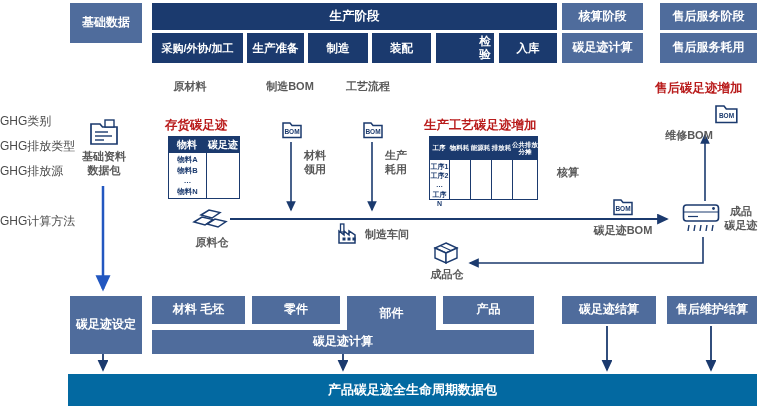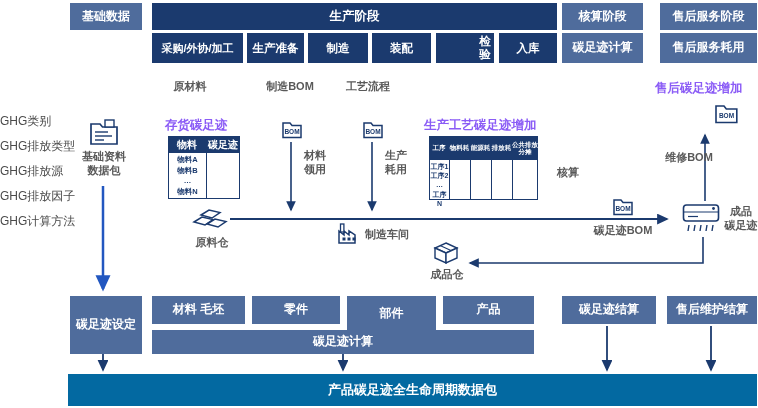--- a/index.html
+++ b/index.html
@@ -5,21 +5,21 @@
   html,body{margin:0;padding:0;background:#fff;}
   .canvas{position:relative;width:758px;height:408px;background:#ffffff;
           font-family:"Liberation Sans",sans-serif;overflow:hidden;}
   .abs{position:absolute;}
   .bx{display:flex;align-items:center;justify-content:center;color:#fff;
       font-weight:bold;text-align:center;box-sizing:border-box;line-height:1.1;}
   .dark{background:#1B3A6E;}
   .steel{background:#4F6C9C;}
   .bar-bottom{background:#0369a1;}
   .graylab{color:#595959;font-size:11px;font-weight:bold;text-align:center;line-height:1.25;}
-  .titletxt{color:#8b5cf6;font-weight:bold;font-size:12.5px;white-space:nowrap;}
+  .titletxt{color:#b91c1c;font-weight:bold;font-size:12.5px;white-space:nowrap;}
   .ghg{color:#4a4a4a;font-size:12px;font-weight:500;white-space:nowrap;}
   
   .inv-head{display:flex;background:#1B3A6E;color:#fff;height:17px;font-size:10px;
             font-weight:bold;align-items:center;}
   .inv-head span{display:block;text-align:center;}
   .inv-body{display:flex;height:46px;border:1px solid #1B3A6E;border-top:none;background:#fff;box-sizing:border-box;}
   .inv-c1{width:38px;border-right:1px solid #1B3A6E;box-sizing:border-box;padding-top:2px;}
   .inv-c2{flex:1;}
   .inv-c1 div{font-size:7.5px;font-weight:bold;color:#1B3A6E;text-align:center;line-height:10.5px;}
   
@@ -54,21 +54,21 @@
     <line x1="372" y1="142" x2="372" y2="210" stroke="#1B3A6E" stroke-width="1.6" marker-end="url(#an)"></line>
     <line x1="230" y1="219" x2="667" y2="219" stroke="#1B3A6E" stroke-width="1.8" marker-end="url(#an)"></line>
     <line x1="705" y1="201" x2="705" y2="135" stroke="#1B3A6E" stroke-width="1.6" marker-end="url(#an)"></line>
     <polyline points="703,237 703,263 470,263" fill="none" stroke="#1B3A6E" stroke-width="1.6" marker-end="url(#an)"></polyline>
     <line x1="103" y1="354" x2="103" y2="370" stroke="#1B3A6E" stroke-width="1.8" marker-end="url(#an)"></line>
     <line x1="343" y1="354" x2="343" y2="370" stroke="#1B3A6E" stroke-width="1.8" marker-end="url(#an)"></line>
     <line x1="607" y1="326" x2="607" y2="370" stroke="#1B3A6E" stroke-width="1.8" marker-end="url(#an)"></line>
     <line x1="711" y1="326" x2="711" y2="370" stroke="#1B3A6E" stroke-width="1.8" marker-end="url(#an)"></line>
   </svg>
 
-  <div class="abs bx steel" style="left:70px;top:3px;width:72px;height:27px;font-size:12px;">基础数据</div>
+  <div class="abs bx steel" style="left:70px;top:3px;width:72px;height:40px;font-size:12px;">基础数据</div>
   <div class="abs bx dark" style="left:152px;top:3px;width:405px;height:27px;font-size:12.5px;">生产阶段</div>
   <div class="abs bx steel" style="left:562px;top:3px;width:81px;height:27px;font-size:12px;">核算阶段</div>
   <div class="abs bx steel" style="left:660px;top:3px;width:97px;height:27px;font-size:12px;">售后服务阶段</div>
 
   <div class="abs bx dark" style="left:152px;top:33px;width:91px;height:30px;font-size:11px;">采购/外协/加工</div>
   <div class="abs bx dark" style="left:247px;top:33px;width:57px;height:30px;font-size:11.5px;">生产准备</div>
   <div class="abs bx dark" style="left:308px;top:33px;width:60px;height:30px;font-size:11.5px;">制造</div>
   <div class="abs bx dark" style="left:372px;top:33px;width:59px;height:30px;font-size:11.5px;">装配</div>
   <div class="abs bx dark" style="left:436px;top:33px;width:58px;height:30px;font-size:11.5px;padding-left:40px;">检验</div>
   <div class="abs bx dark" style="left:499px;top:33px;width:58px;height:30px;font-size:11.5px;">入库</div>
@@ -76,21 +76,20 @@
   <div class="abs bx steel" style="left:660px;top:33px;width:97px;height:30px;font-size:12px;">售后服务耗用</div>
 
   <div class="abs graylab" style="left:170px;top:80px;width:40px;">原材料</div>
   <div class="abs graylab" style="left:258px;top:80px;width:64px;">制造BOM</div>
   <div class="abs graylab" style="left:344px;top:80px;width:48px;">工艺流程</div>
   <div class="abs titletxt" style="left:655px;top:80px;">售后碳足迹增加</div>
 
   <div class="abs ghg" style="left:0;top:113px;">GHG类别</div>
   <div class="abs ghg" style="left:0;top:138px;">GHG排放类型</div>
   <div class="abs ghg" style="left:0;top:163px;">GHG排放源</div>
-  <div class="abs ghg" style="left:0;top:188px;">GHG排放因子</div>
   <div class="abs ghg" style="left:0;top:213px;">GHG计算方法</div>
 
   <svg class="abs" style="left:88px;top:117px;" width="32" height="30" viewBox="0 0 32 30">
     <path d="M3 7 h9 l2.5 3 H29 v17 H3 Z" fill="#fff" stroke="#1B3A6E" stroke-width="1.7"></path>
     <rect x="17" y="3" width="9" height="7" fill="#fff" stroke="#1B3A6E" stroke-width="1.4"></rect>
     <line x1="7" y1="15" x2="20" y2="15" stroke="#1B3A6E" stroke-width="1.4"></line>
     <line x1="7" y1="19" x2="24" y2="19" stroke="#1B3A6E" stroke-width="1.4"></line>
     <line x1="7" y1="23" x2="16" y2="23" stroke="#1B3A6E" stroke-width="1.4"></line>
   </svg>
   <div class="abs graylab" style="left:60px;top:150px;width:88px;">
@@ -207,21 +206,21 @@
     <div>成品</div>
     <div>碳足迹</div>
   </div>
 
   <div class="icon-bom" style="left:714px;top:100px;width:25px;height:25px;">
     <svg width="25" height="25" viewBox="0 0 25 25">
       <path d="M2 6 h8 l2.3 3 h10.5 v13.5 H2 Z" fill="#fff" stroke="#1B3A6E" stroke-width="1.6"></path>
     </svg>
     <span class="bom-text" style="top:12px;">BOM</span>
   </div>
-  <div class="abs graylab" style="left:661px;top:129px;width:56px;margin-top:22px;">维修BOM</div>
+  <div class="abs graylab" style="left:661px;top:129px;width:56px;">维修BOM</div>
 
   <div class="abs bx steel" style="left:70px;top:296px;width:72px;height:58px;font-size:12px;">碳足迹设定</div>
 
   <div class="abs bx steel" style="left:152px;top:296px;width:93px;height:28px;font-size:12px;">材料 毛坯</div>
   <div class="abs bx steel" style="left:252px;top:296px;width:88px;height:28px;font-size:12px;">零件</div>
   <div class="abs bx steel" style="left:347px;top:296px;width:89px;height:36px;font-size:12px;">部件</div>
   <div class="abs bx steel" style="left:443px;top:296px;width:91px;height:28px;font-size:12px;">产品</div>
 
   <div class="abs bx steel" style="left:152px;top:330px;width:382px;height:24px;font-size:12px;">碳足迹计算</div>
 

